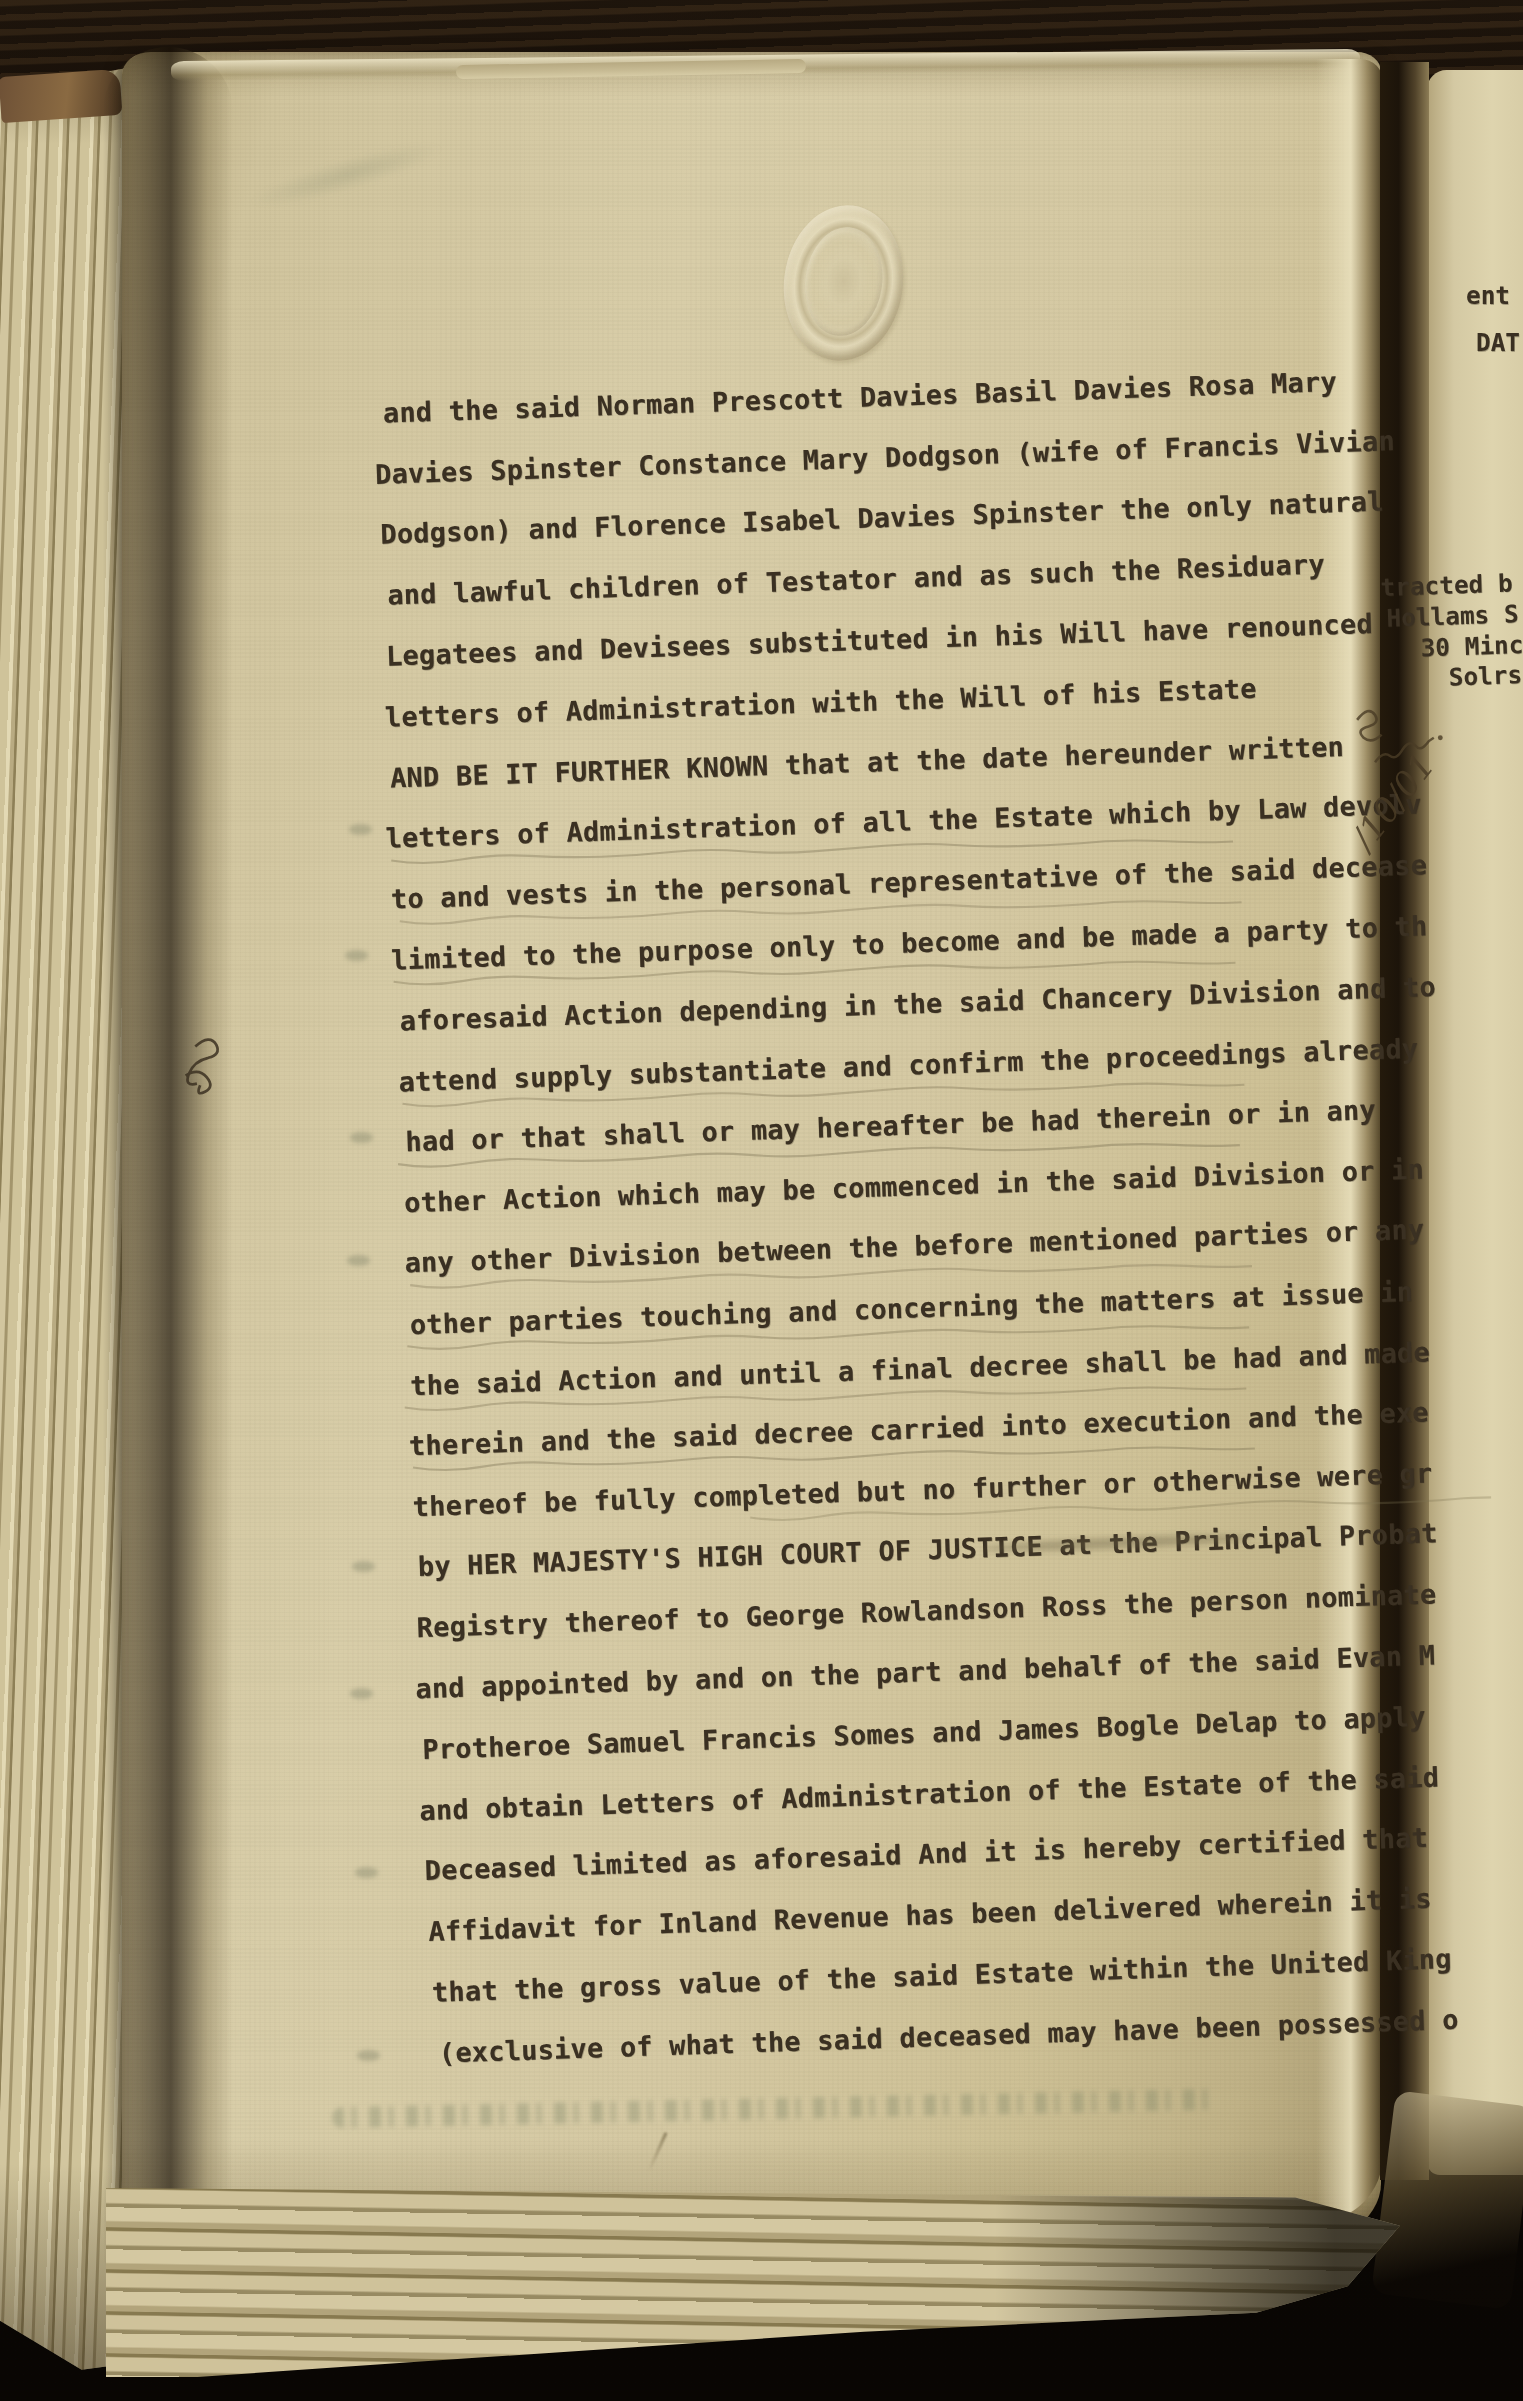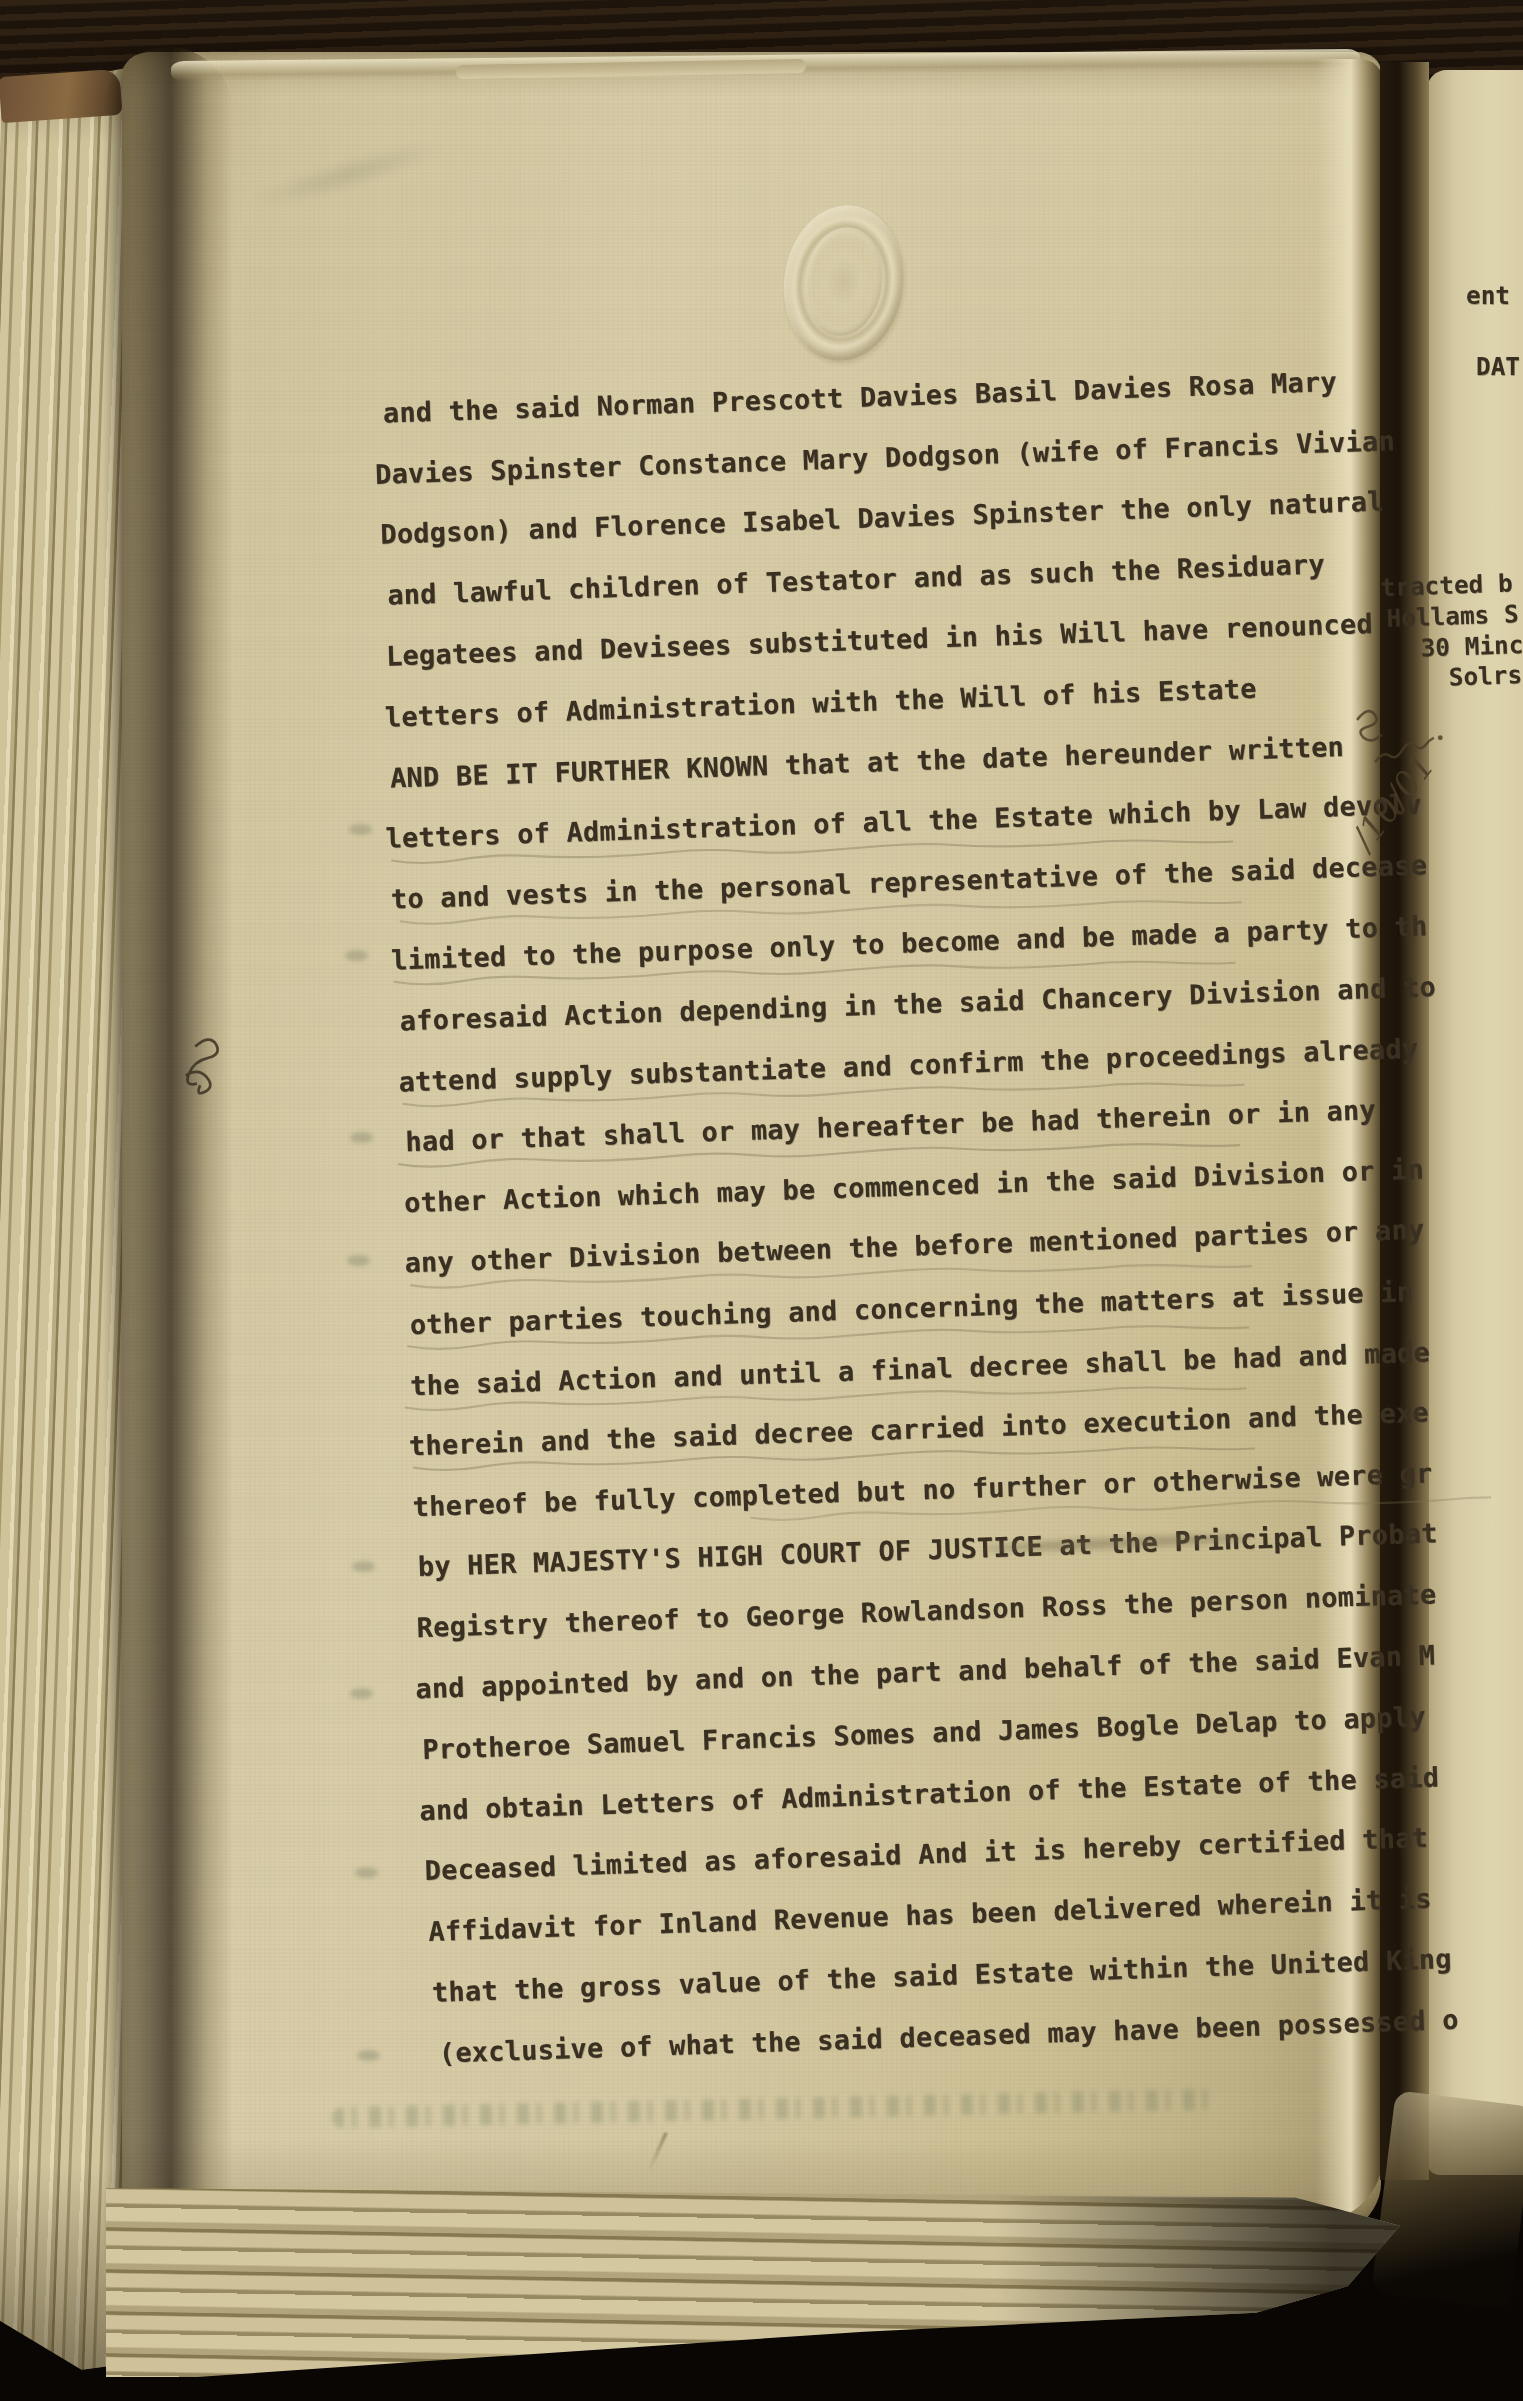--- a/index.html
+++ b/index.html
@@ -170,21 +170,21 @@
     <div class="tline" style="top:1276px;left:1.6px">and appointed by and on the part and behalf of the said Evan M</div>
     <div class="tline" style="top:1337px;left:6.5px">Protheroe Samuel Francis Somes and James Bogle Delap to apply</div>
     <div class="tline" style="top:1398px;left:1.6px">and obtain Letters of Administration of the Estate of the said</div>
     <div class="tline" style="top:1458px;left:4.9px">Deceased limited as aforesaid And it is hereby certified that</div>
     <div class="tline" style="top:1519px;left:6.5px">Affidavit for Inland Revenue has been delivered wherein it is</div>
     <div class="tline" style="top:1580px;left:8.1px">that the gross value of the said Estate within the United King</div>
     <div class="tline" style="top:1641px;left:13px">(exclusive of what the said deceased may have been possessed o</div>
   </div>
 
   <div class="frag" style="left:1466px;top:281px">ent</div>
-  <div class="frag" style="left:1476px;top:352px">DAT</div>
+  <div class="frag" style="left:1476px;top:328px">DAT</div>
 
   <div class="solicitor-note">
     <div class="sline" style="top:0px;left:0px">tracted b</div>
     <div class="sline" style="top:31px;left:4.9px">Hollams S</div>
     <div class="sline" style="top:62px;left:38px">30 Minc</div>
     <div class="sline" style="top:92px;left:65px">Solrs</div>
   </div>
 
   <svg class="hand-note" width="196" height="212" viewBox="0 0 240 260">
     <path d="M38 44 q 14 -18 22 -6 q 6 10 -8 14 q -16 4 -6 14 q 10 8 22 -4" fill="none" stroke="#4a3c26" stroke-width="3.2" opacity="0.8"></path>

